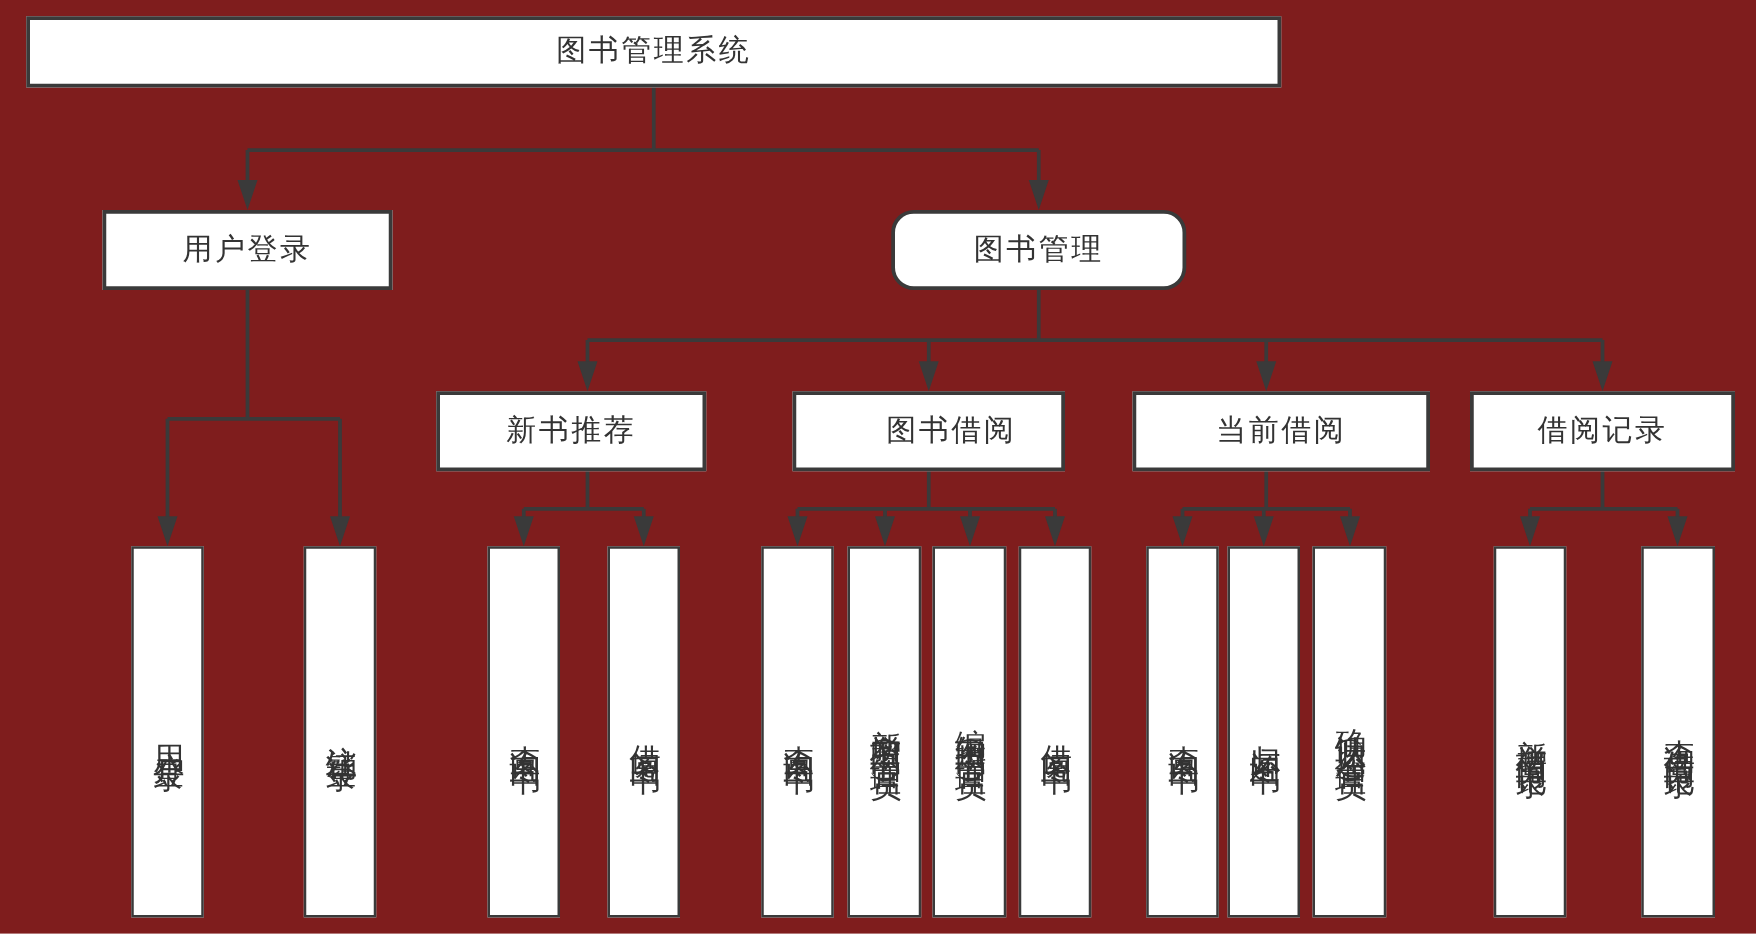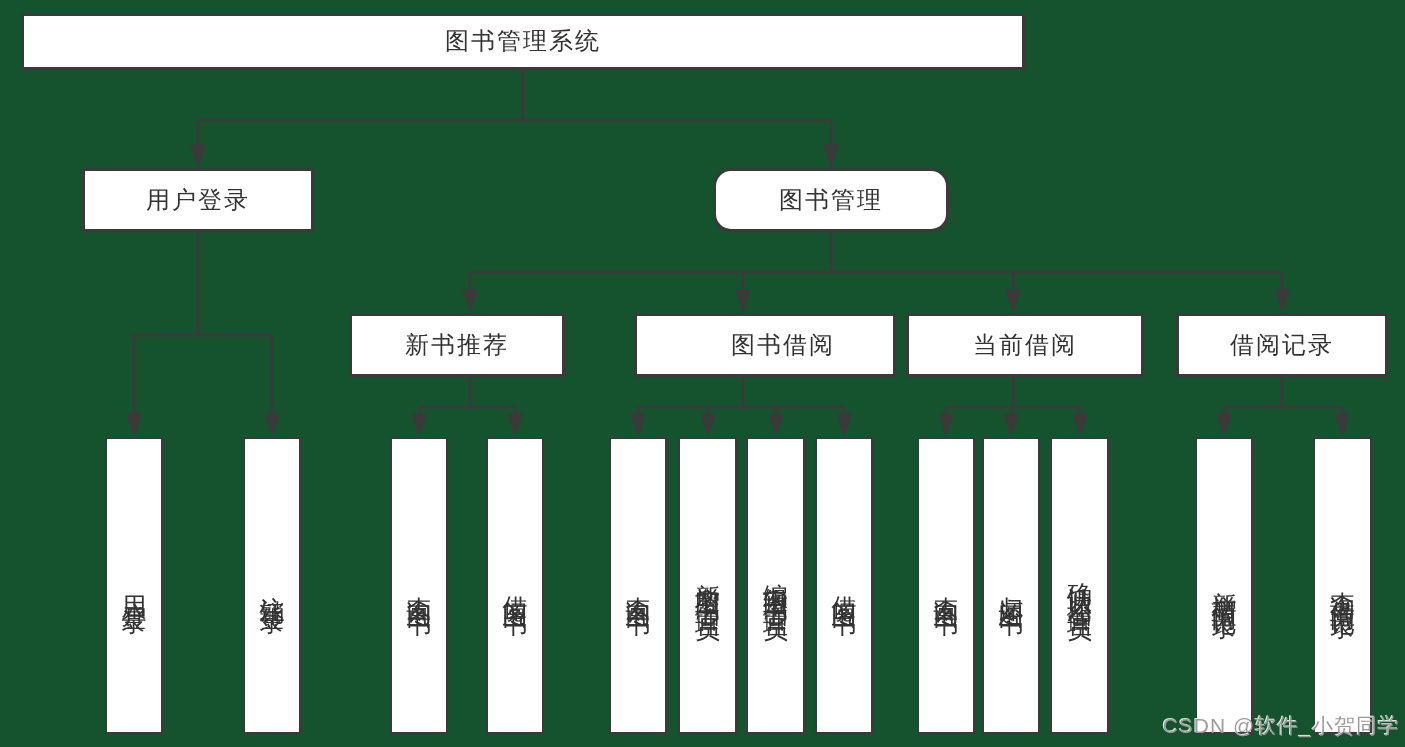--- a/index.html
+++ b/index.html
@@ -1,20 +1,20 @@
 <!DOCTYPE html>
 <html><head>
 <meta charset="utf-8">
 <style>
   html, body { margin: 0; padding: 0; background: #ffffff; }
   .canvas {
     position: relative;
     width: 1405px;
     height: 747px;
-    background: #14532d;
+    background: #7f1d1d;
     overflow: hidden;
     font-family: "Liberation Sans", sans-serif;
     color: #2f2f2f;
   }
   .connectors {
     position: absolute;
     left: 0; top: 0;
     width: 1405px; height: 747px;
   }
   .node {
@@ -104,21 +104,21 @@
       <polygon stroke="none" points="1334,413 1350,413 1342,437"></polygon>
     </g>
   </svg>
 
   <div class="node" style="left:21px; top:13px; width:1004px; height:57px;">图书管理系统</div>
 
   <div class="node" style="left:82px; top:168px; width:232px; height:64px;">用户登录</div>
   <div class="node" style="left:713px; top:168px; width:236px; height:64px;border-radius:18px;">图书管理</div>
 
   <div class="node" style="left:349px; top:313px; width:216px; height:64px;">新书推荐</div>
-  <div class="node" style="left:634px; top:313px; width:262px; height:64px;padding-left:36px;">图书借阅</div>
+  <div class="node" style="left:634px; top:313px; width:218px; height:64px;padding-left:36px;">图书借阅</div>
   <div class="node" style="left:906px; top:313px; width:238px; height:64px;">当前借阅</div>
   <div class="node" style="left:1176px; top:313px; width:212px; height:64px;">借阅记录</div>
 
   <div class="node leaf" style="left:105px; top:437px; width:58px; height:297px;">用户登录</div>
   <div class="node leaf" style="left:243px; top:437px; width:58px; height:297px;">注销登录</div>
 
   <div class="node leaf" style="left:390px; top:437px; width:58px; height:297px;">查询图书</div>
   <div class="node leaf" style="left:486px; top:437px; width:58px; height:297px;">借阅图书</div>
 
   <div class="node leaf" style="left:609px; top:437px; width:58px; height:297px;">查询图书</div>
@@ -126,15 +126,14 @@
   <div class="node leaf" style="left:746px; top:437px; width:59px; height:297px;">编辑图书（管理员）</div>
   <div class="node leaf" style="left:815px; top:437px; width:58px; height:297px;">借阅图书</div>
 
   <div class="node leaf" style="left:917px; top:437px; width:58px; height:297px;">查询图书</div>
   <div class="node leaf" style="left:982px; top:437px; width:58px; height:297px;">归还图书</div>
   <div class="node leaf" style="left:1050px; top:437px; width:59px; height:297px;">确认归还（管理员）</div>
 
   <div class="node leaf" style="left:1195px; top:437px; width:58px; height:297px;">新增借阅记录</div>
   <div class="node leaf" style="left:1313px; top:437px; width:59px; height:297px;">查询借阅记录</div>
 
-  <div class="watermark">CSDN @软件_小贺同学</div>
 
 </div>
 
 </body></html>

